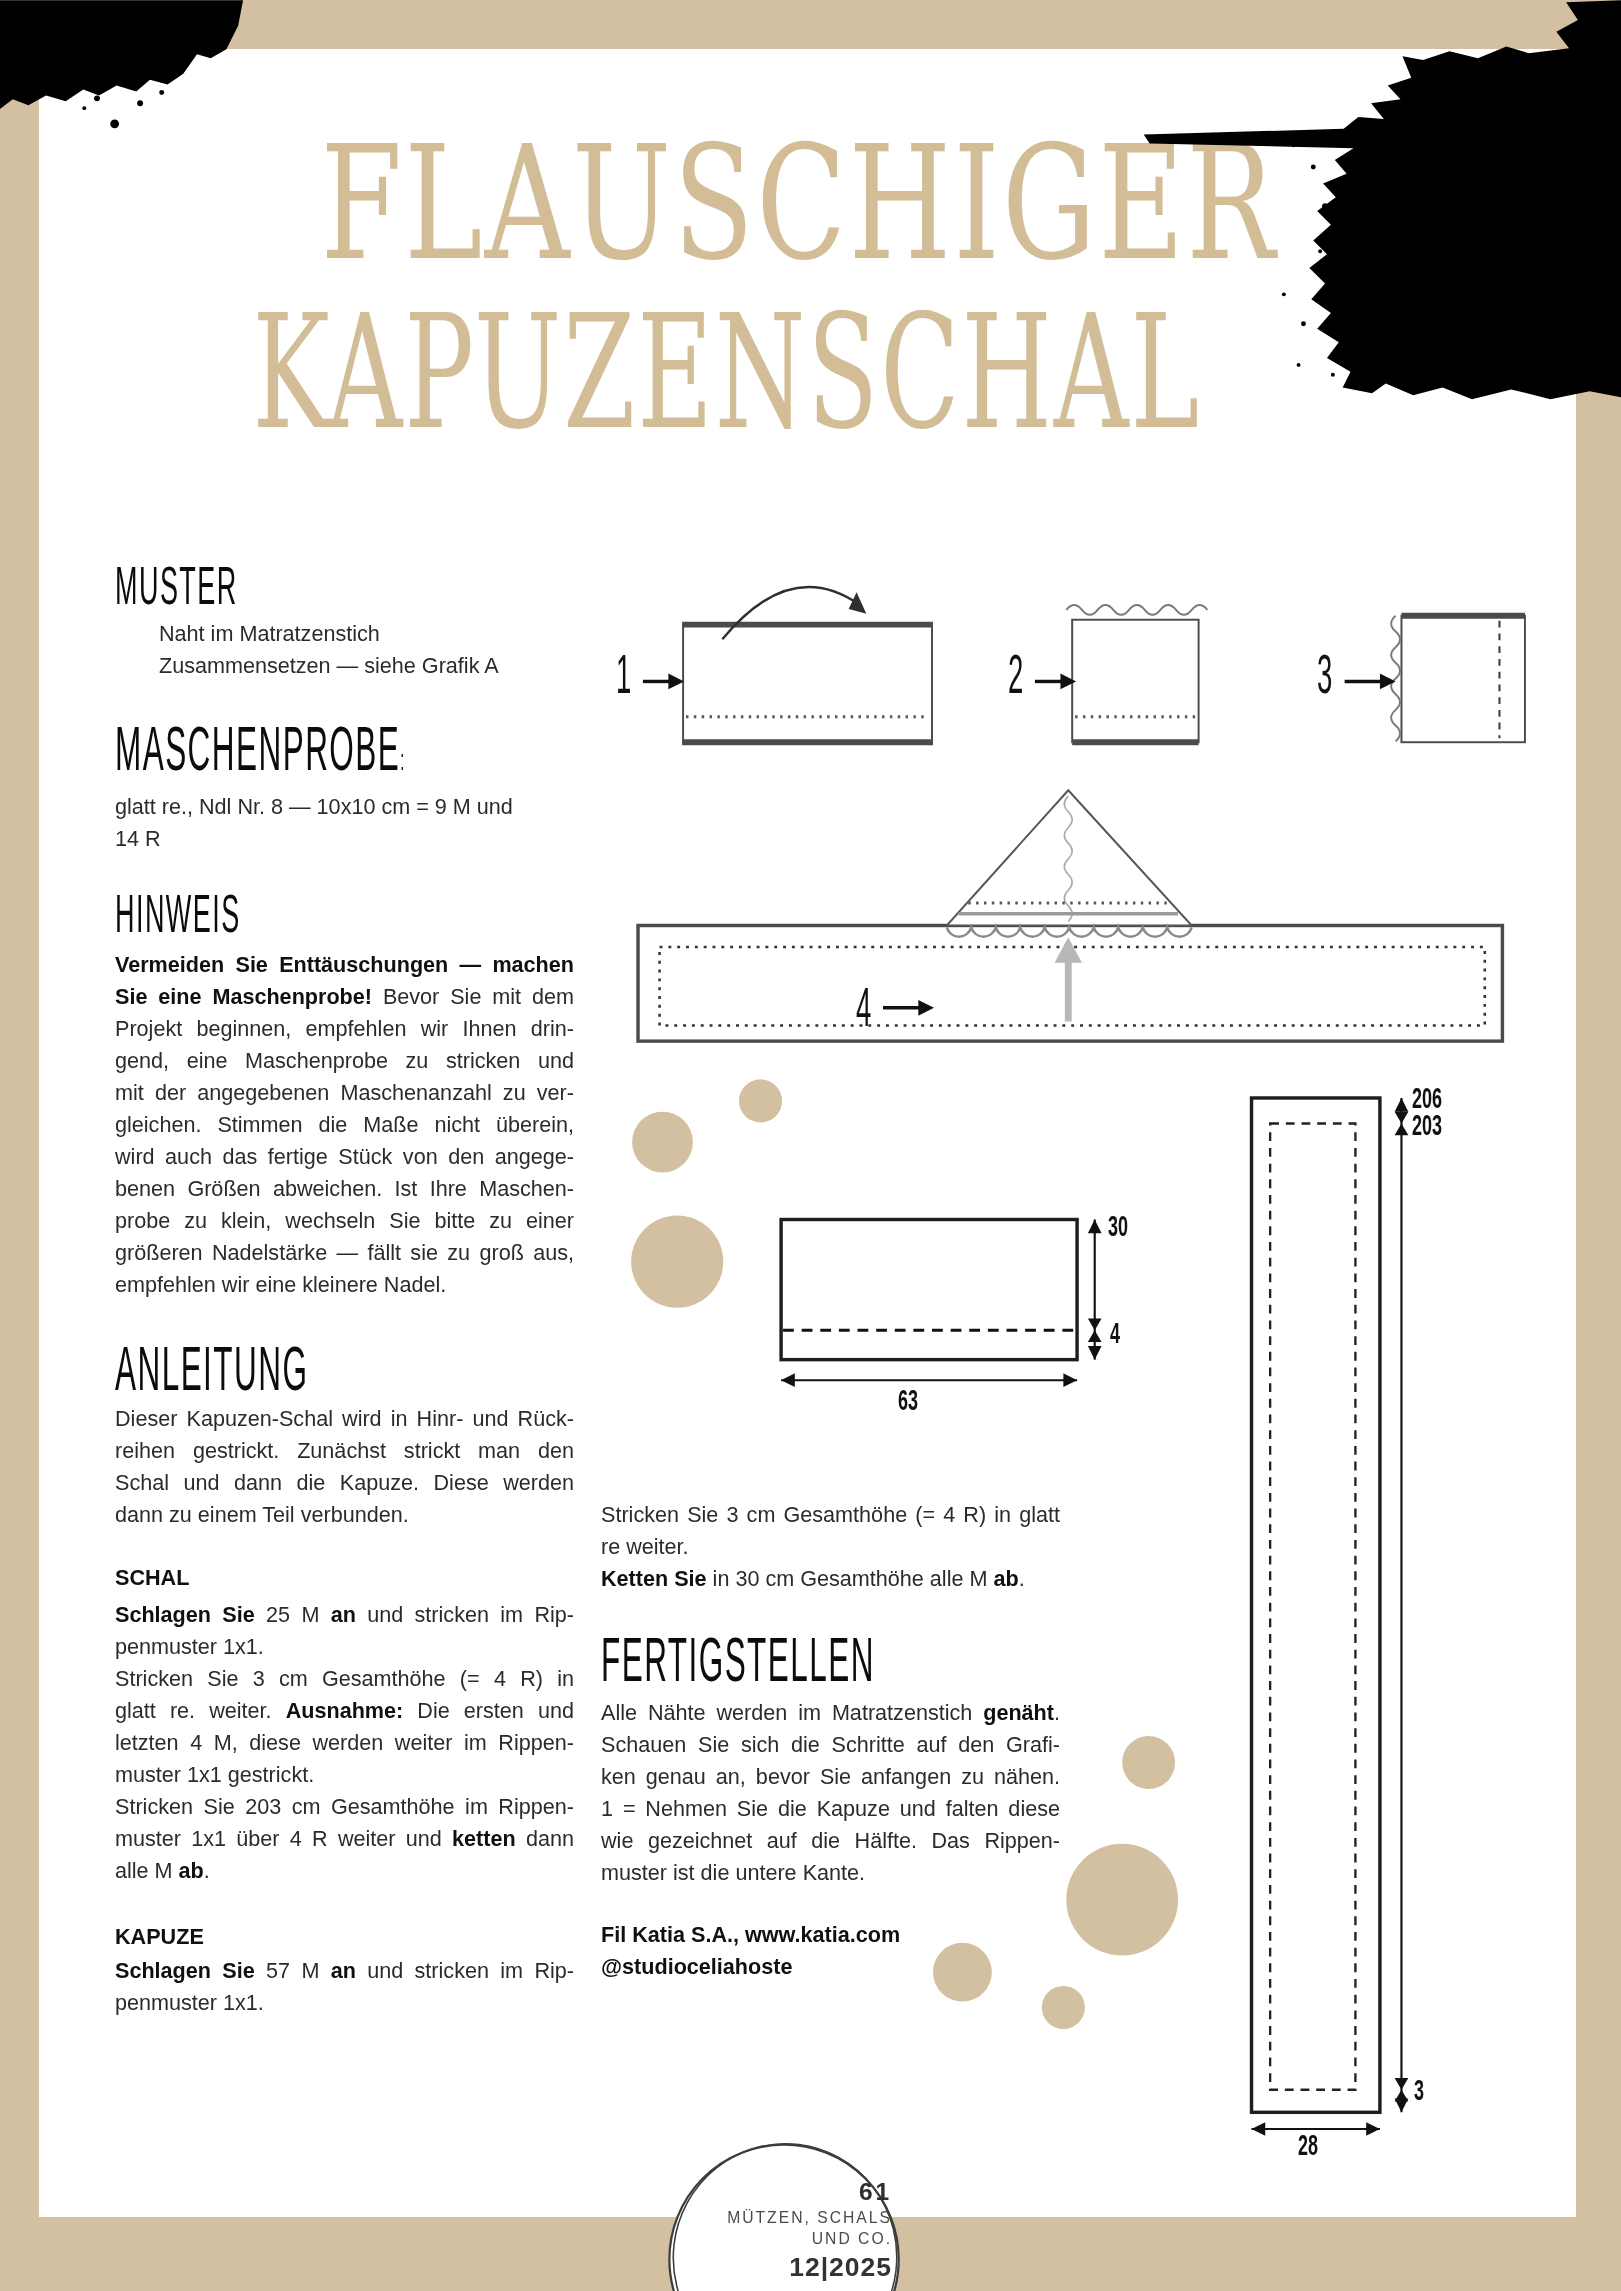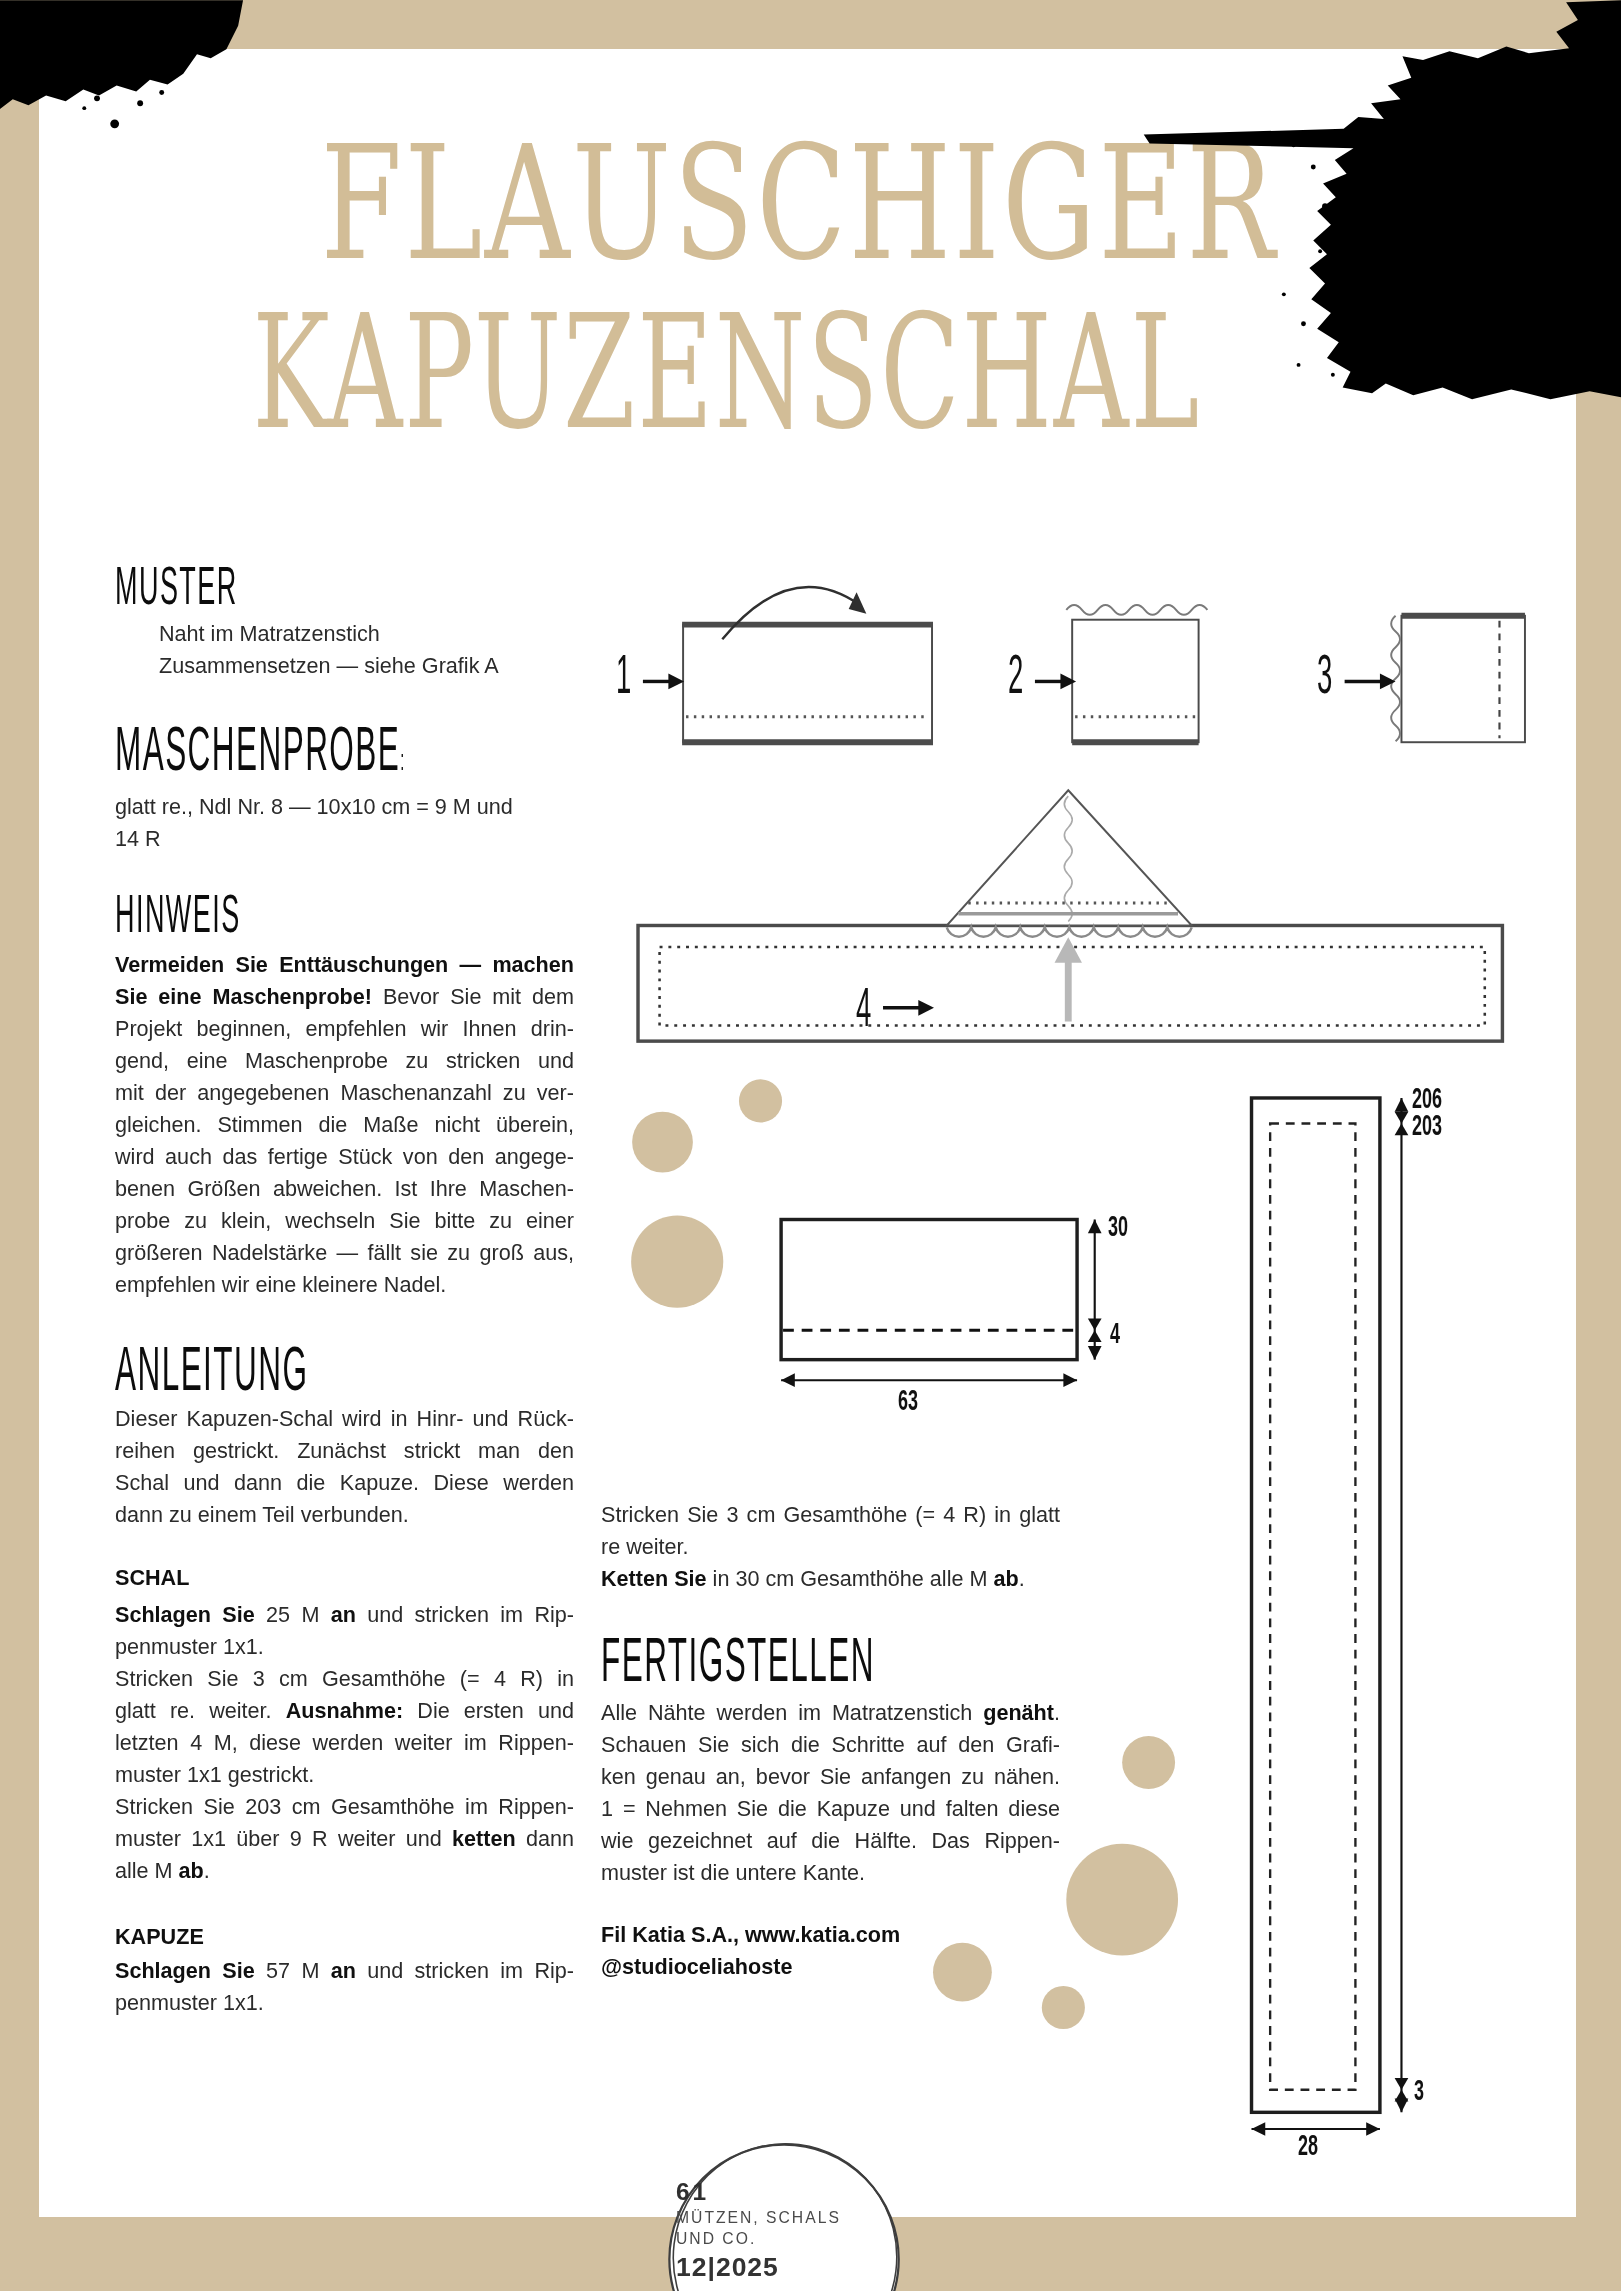--- a/index.html
+++ b/index.html
@@ -31,21 +31,21 @@
   .ln{height:32px;white-space:nowrap;}
   .ln.j{white-space:normal;text-align:justify;text-align-last:justify;}
   .b{font-weight:bold;color:#101010;margin-top:32px;}
   .subhead{position:absolute;font-size:21.6px;font-weight:bold;color:#101010;}
 
   .dim{position:absolute;white-space:nowrap;color:#111;font-weight:600;font-size:29px;line-height:29px;
        transform:scaleX(0.62);transform-origin:0 0;}
   .step{position:absolute;white-space:nowrap;color:#111;font-weight:500;font-size:55px;line-height:55px;
         transform:scaleX(0.5);transform-origin:0 0;}
 
-  .badge{position:absolute;left:676px;top:2178px;width:216px;text-align:left;color:#3c3c3c;}
+  .badge{position:absolute;left:676px;top:2178px;width:216px;text-align:right;color:#3c3c3c;}
   .bnum{font-size:24.5px;font-weight:bold;letter-spacing:2.9px;color:#2f2f2f;}
   .bl{font-size:15.7px;letter-spacing:2px;color:#4a4a4a;margin-top:2.9px;}
   .biss{font-size:26.5px;font-weight:bold;letter-spacing:1px;color:#333;margin-top:3.9px;}
 </style>
 </head>
 <body>
 
 <div class="page">
 
   <div class="borderbar b-top"></div>
@@ -216,21 +216,21 @@
 
   <div class="subhead" style="left:115px;top:1565px;">SCHAL</div>
   <div class="col" style="left:115px;top:1599px;">
       <div class="ln j"><span class="b">Schlagen Sie</span><span> 25 M </span><span class="b">an</span><span> und stricken im Rip-</span></div>
       <div class="ln"><span>penmuster 1x1.</span></div>
       <div class="ln j"><span>Stricken Sie 3 cm Gesamthöhe (= 4 R) in</span></div>
       <div class="ln j"><span>glatt re. weiter. </span><span class="b">Ausnahme:</span><span> Die ersten und</span></div>
       <div class="ln j"><span>letzten 4 M, diese werden weiter im Rippen-</span></div>
       <div class="ln"><span>muster 1x1 gestrickt.</span></div>
       <div class="ln j"><span>Stricken Sie 203 cm Gesamthöhe im Rippen-</span></div>
-      <div class="ln j"><span>muster 1x1 über 9 R weiter und </span><span class="b">ketten</span><span> dann</span></div>
+      <div class="ln j"><span>muster 1x1 über 4 R weiter und </span><span class="b">ketten</span><span> dann</span></div>
       <div class="ln"><span>alle M </span><span class="b">ab</span><span>.</span></div>
     </div>
 
   <div class="subhead" style="left:115px;top:1924px;">KAPUZE</div>
   <div class="col" style="left:115px;top:1955px;">
       <div class="ln j"><span class="b">Schlagen Sie</span><span> 57 M </span><span class="b">an</span><span> und stricken im Rip-</span></div>
       <div class="ln"><span>penmuster 1x1.</span></div>
     </div>
 
   <div class="col" style="left:601px;top:1499px;">

